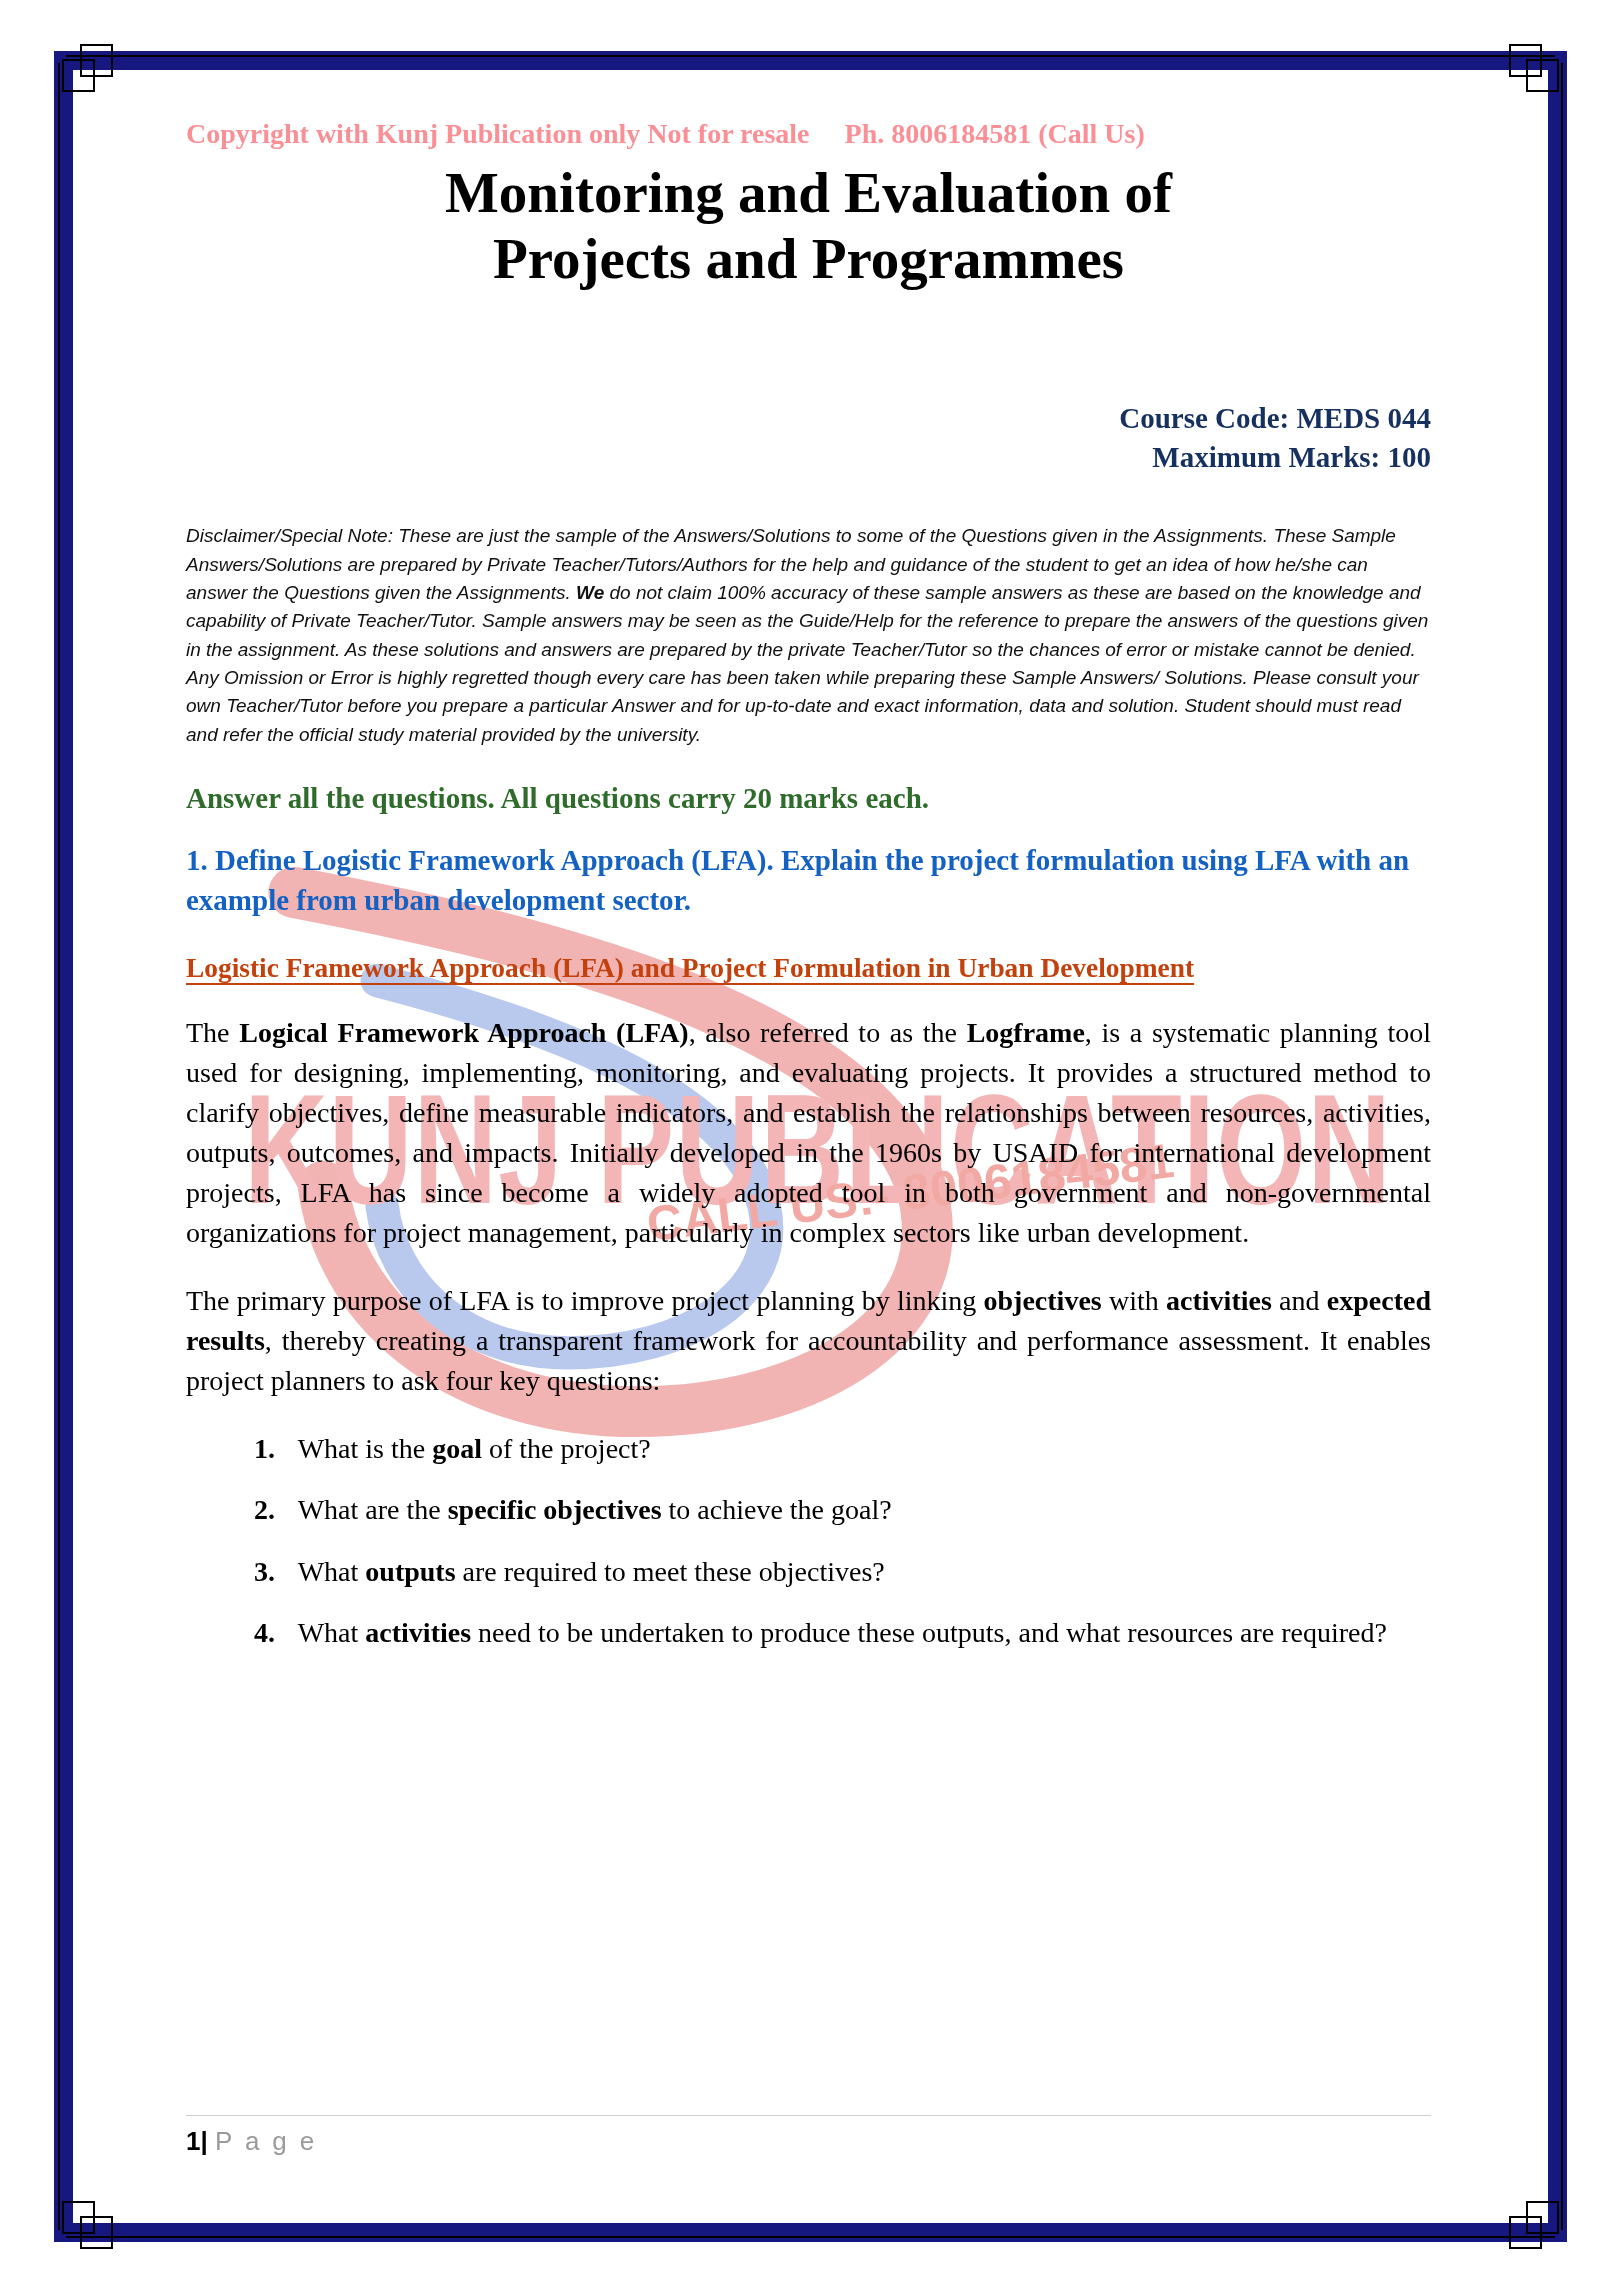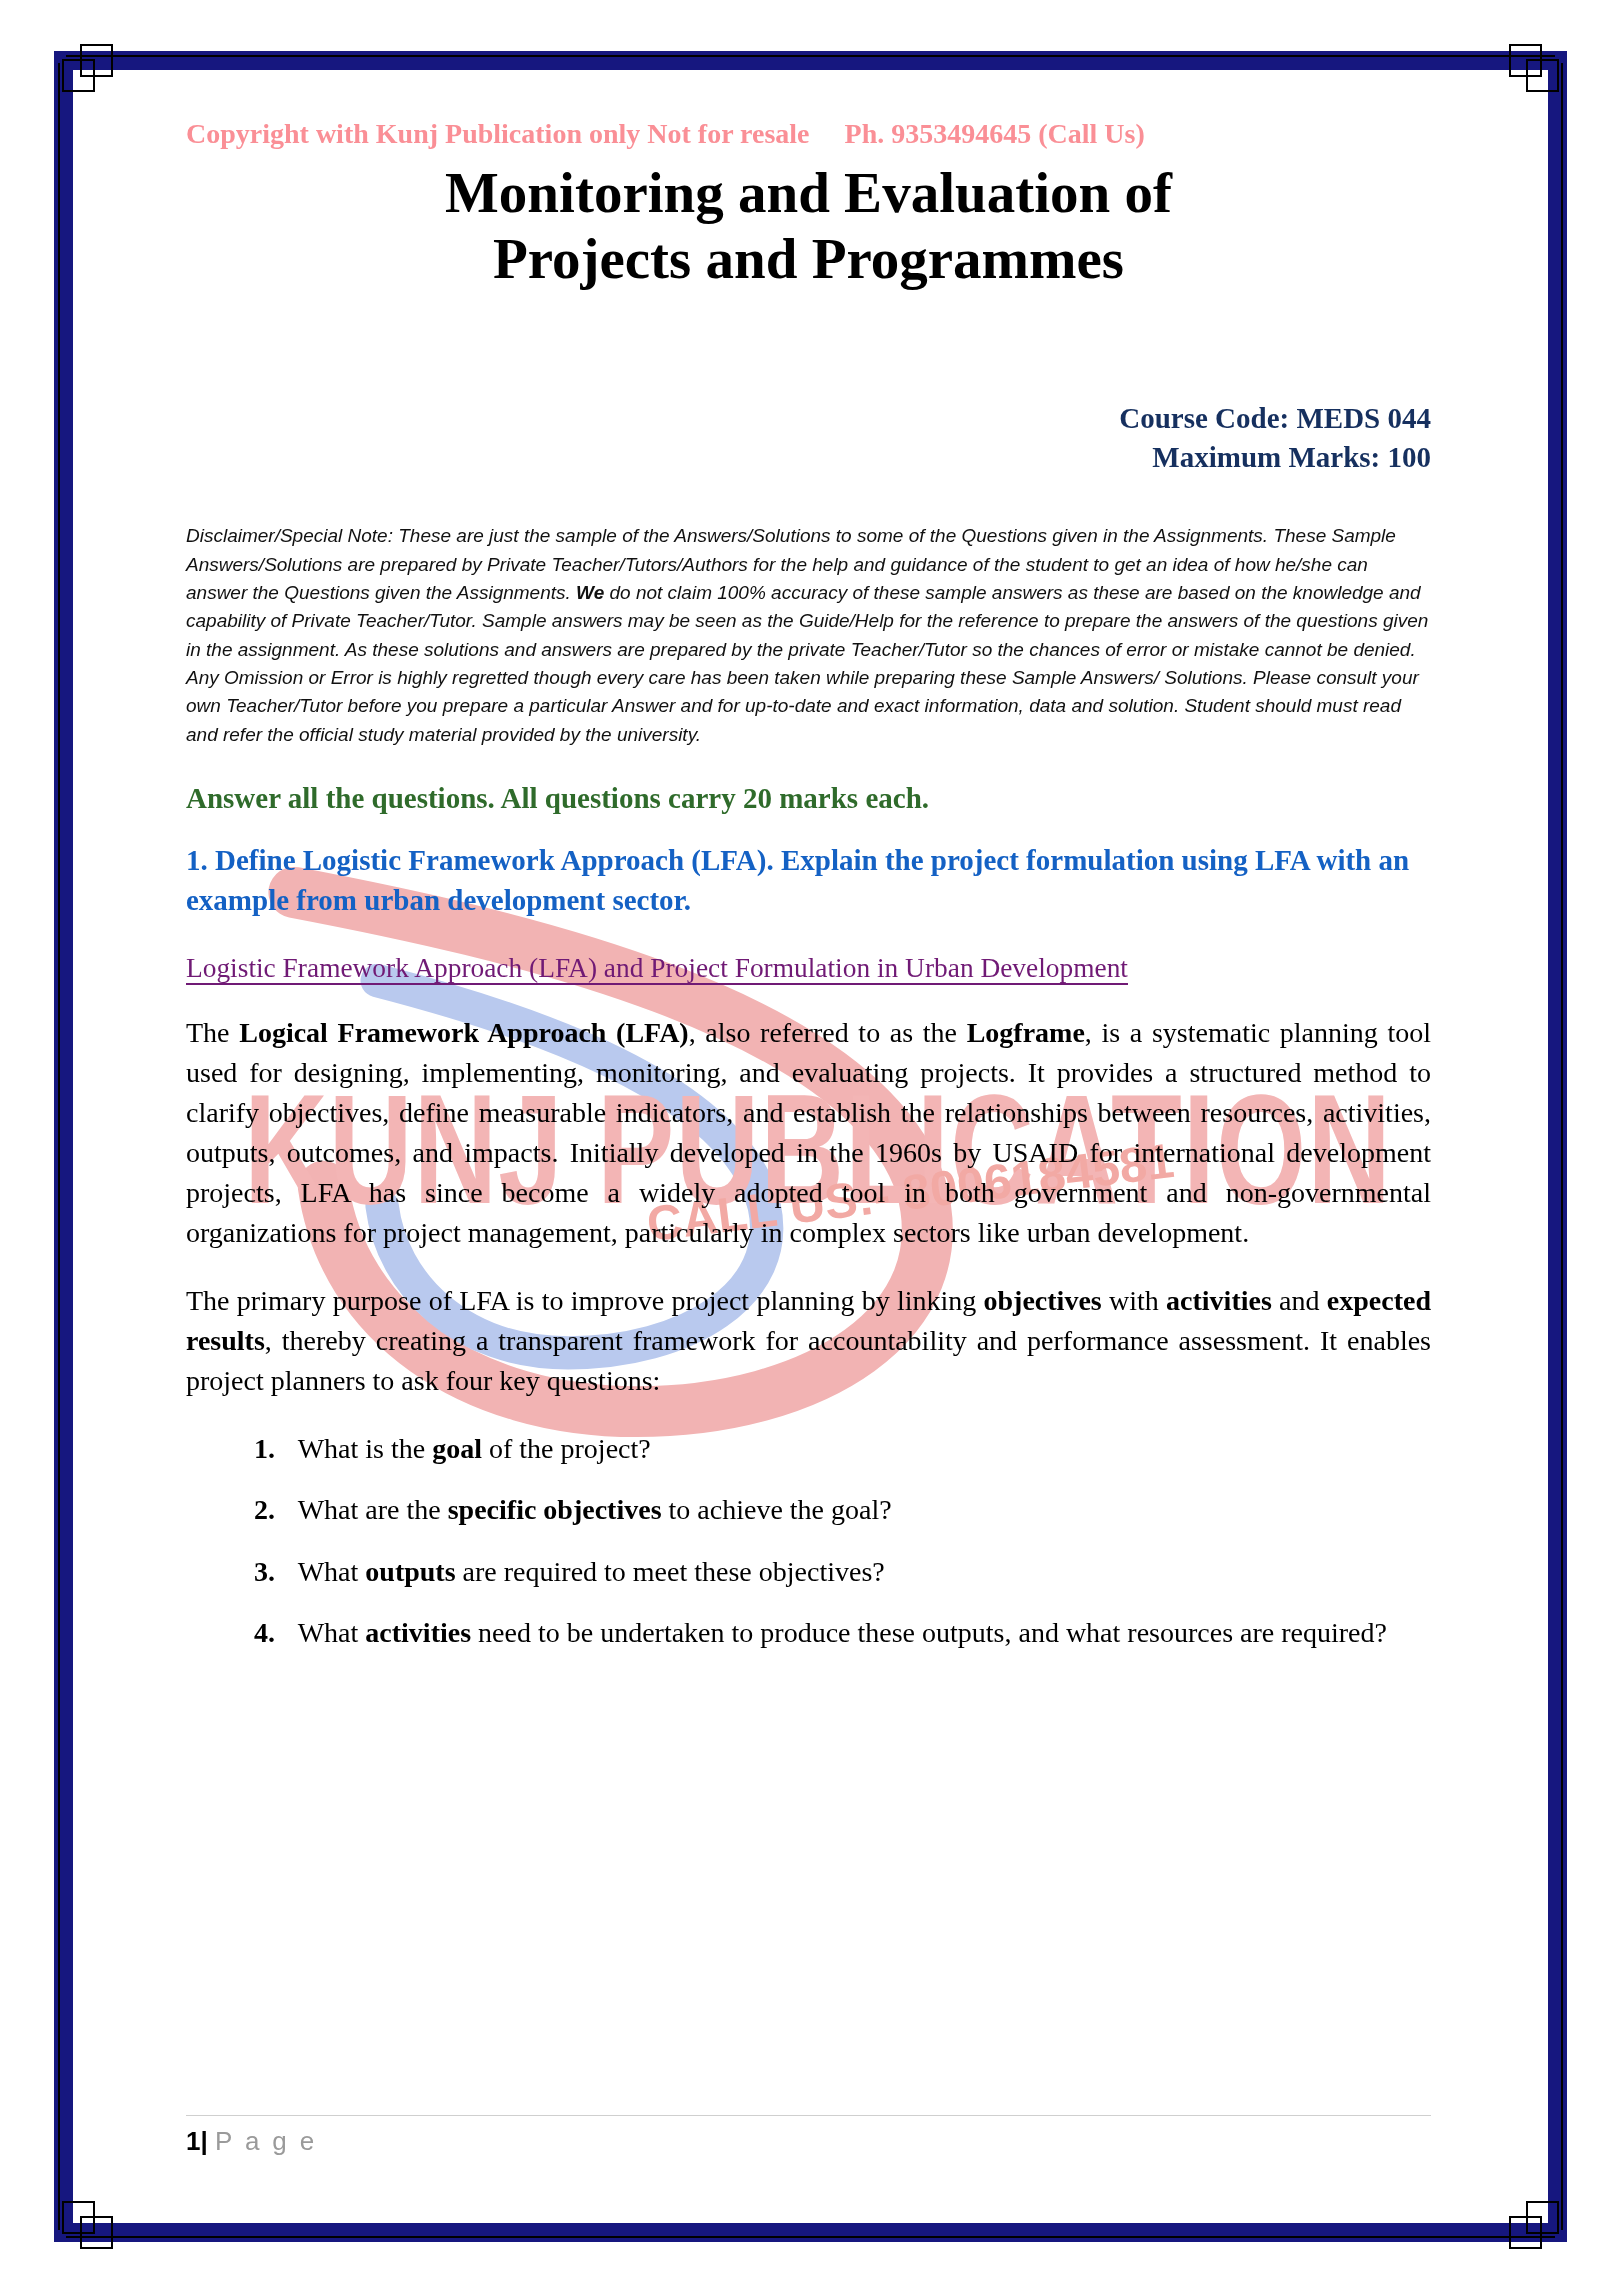--- a/index.html
+++ b/index.html
@@ -165,23 +165,23 @@
     margin-top: 25.5px;
     color: #1461c4;
     font-family: "Liberation Serif", serif;
     font-weight: bold;
     font-size: 29px;
     line-height: 1.38;
   }
 
   .subheading {
     margin-top: 29px;
-    color: #701a75;
-    font-family: "Liberation Serif", serif;
-    font-weight: normal;
+    color: #c2410c;
+    font-family: "Liberation Serif", serif;
+    font-weight: bold;
     font-size: 27.4px;
     line-height: 1.45;
     text-align: justify;
     text-align-last: left;
     text-decoration: underline;
     text-underline-offset: 5.9px;
   }
 
   .body-par {
     margin-top: 23.5px;
@@ -260,21 +260,21 @@
     <path d="M120,30 C 330,70 700,150 760,330 C 800,470 650,560 470,560 C 300,560 170,470 150,330" fill="none" stroke="#f2b3b3" stroke-width="52" stroke-linecap="round"></path>
     <path d="M205,120 C 360,160 570,230 600,350 C 620,440 520,500 400,500 C 290,500 220,430 210,350" fill="none" stroke="#b9c9ee" stroke-width="34" stroke-linecap="round"></path>
   </svg>
   <div class="wm-text">KUNJ PUBLICATION</div>
   <div class="wm-phone">CALL US:- 8006184581</div>
 </div>
 
 <div class="content">
 
   <div class="copyright-header">
-    <span>Copyright with Kunj Publication only Not for resale</span><span class="gap"></span><span>Ph. 9353494645 (Call Us)</span>
+    <span>Copyright with Kunj Publication only Not for resale</span><span class="gap"></span><span>Ph. 8006184581 (Call Us)</span>
   </div>
 
   <h1 class="doc-title">
     <span>Monitoring and Evaluation of</span><br>
     <span>Projects and Programmes</span>
   </h1>
 
   <div class="course-block">
     <div>Course Code: MEDS 044</div>
     <div>Maximum Marks: 100</div>

